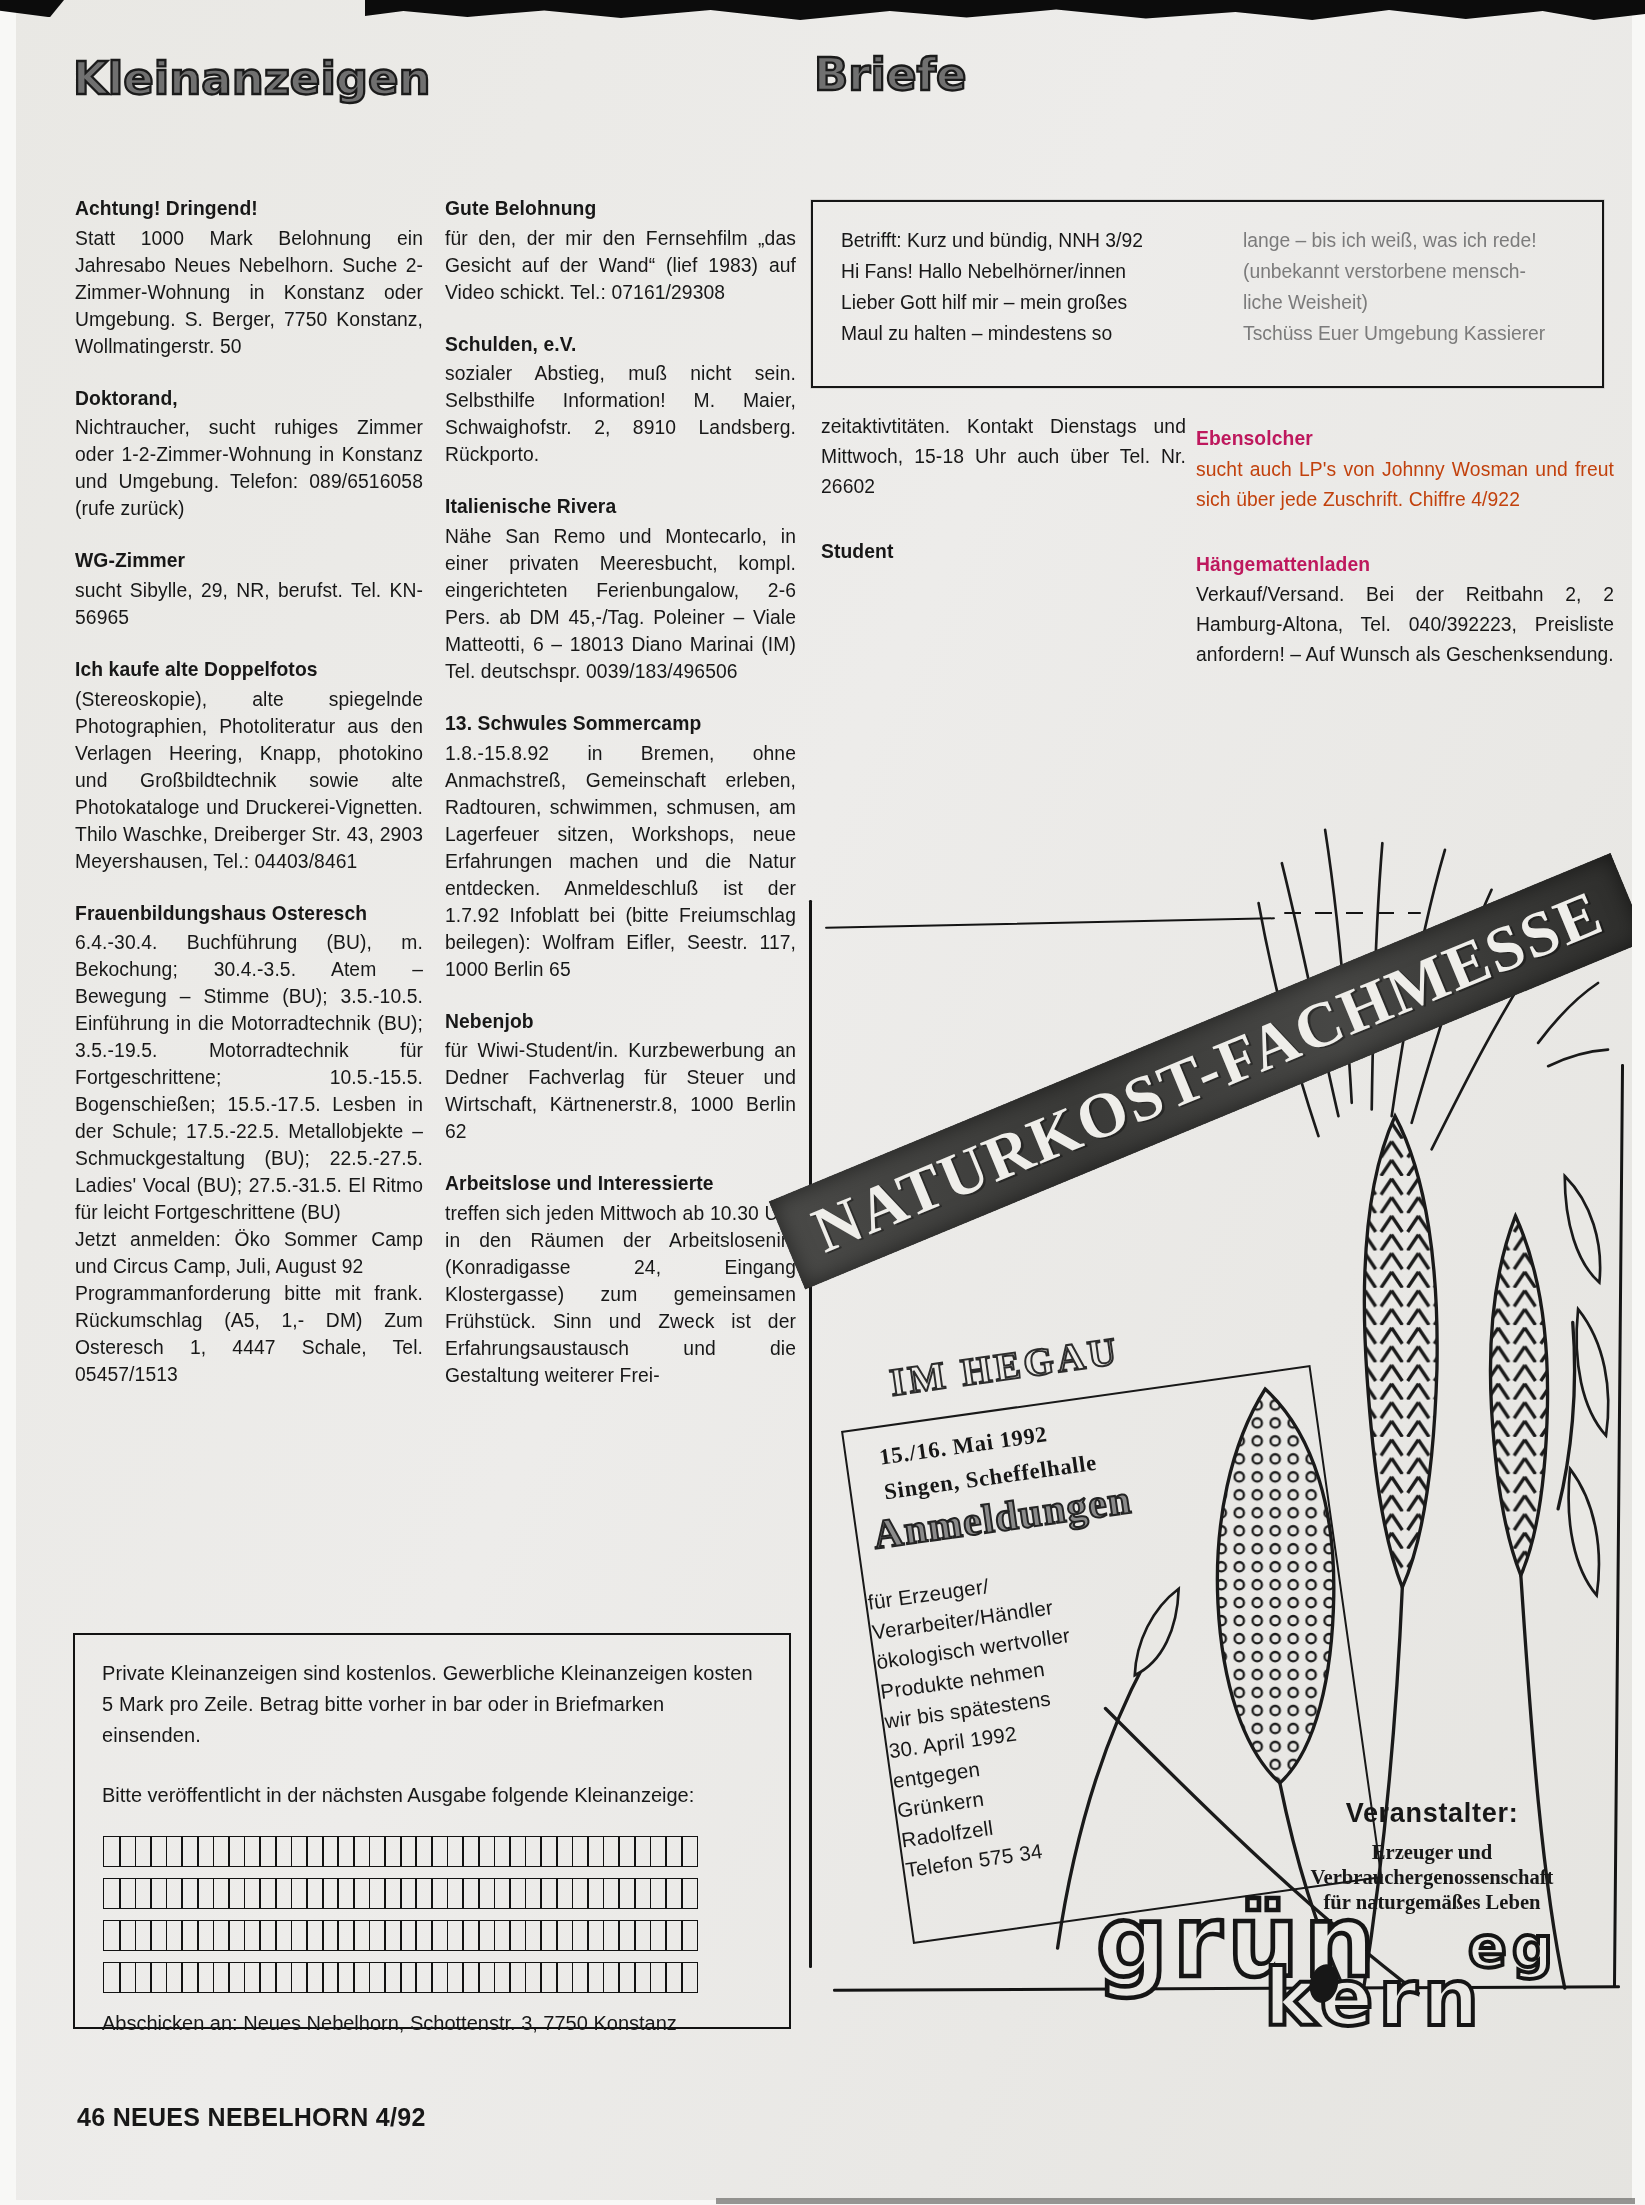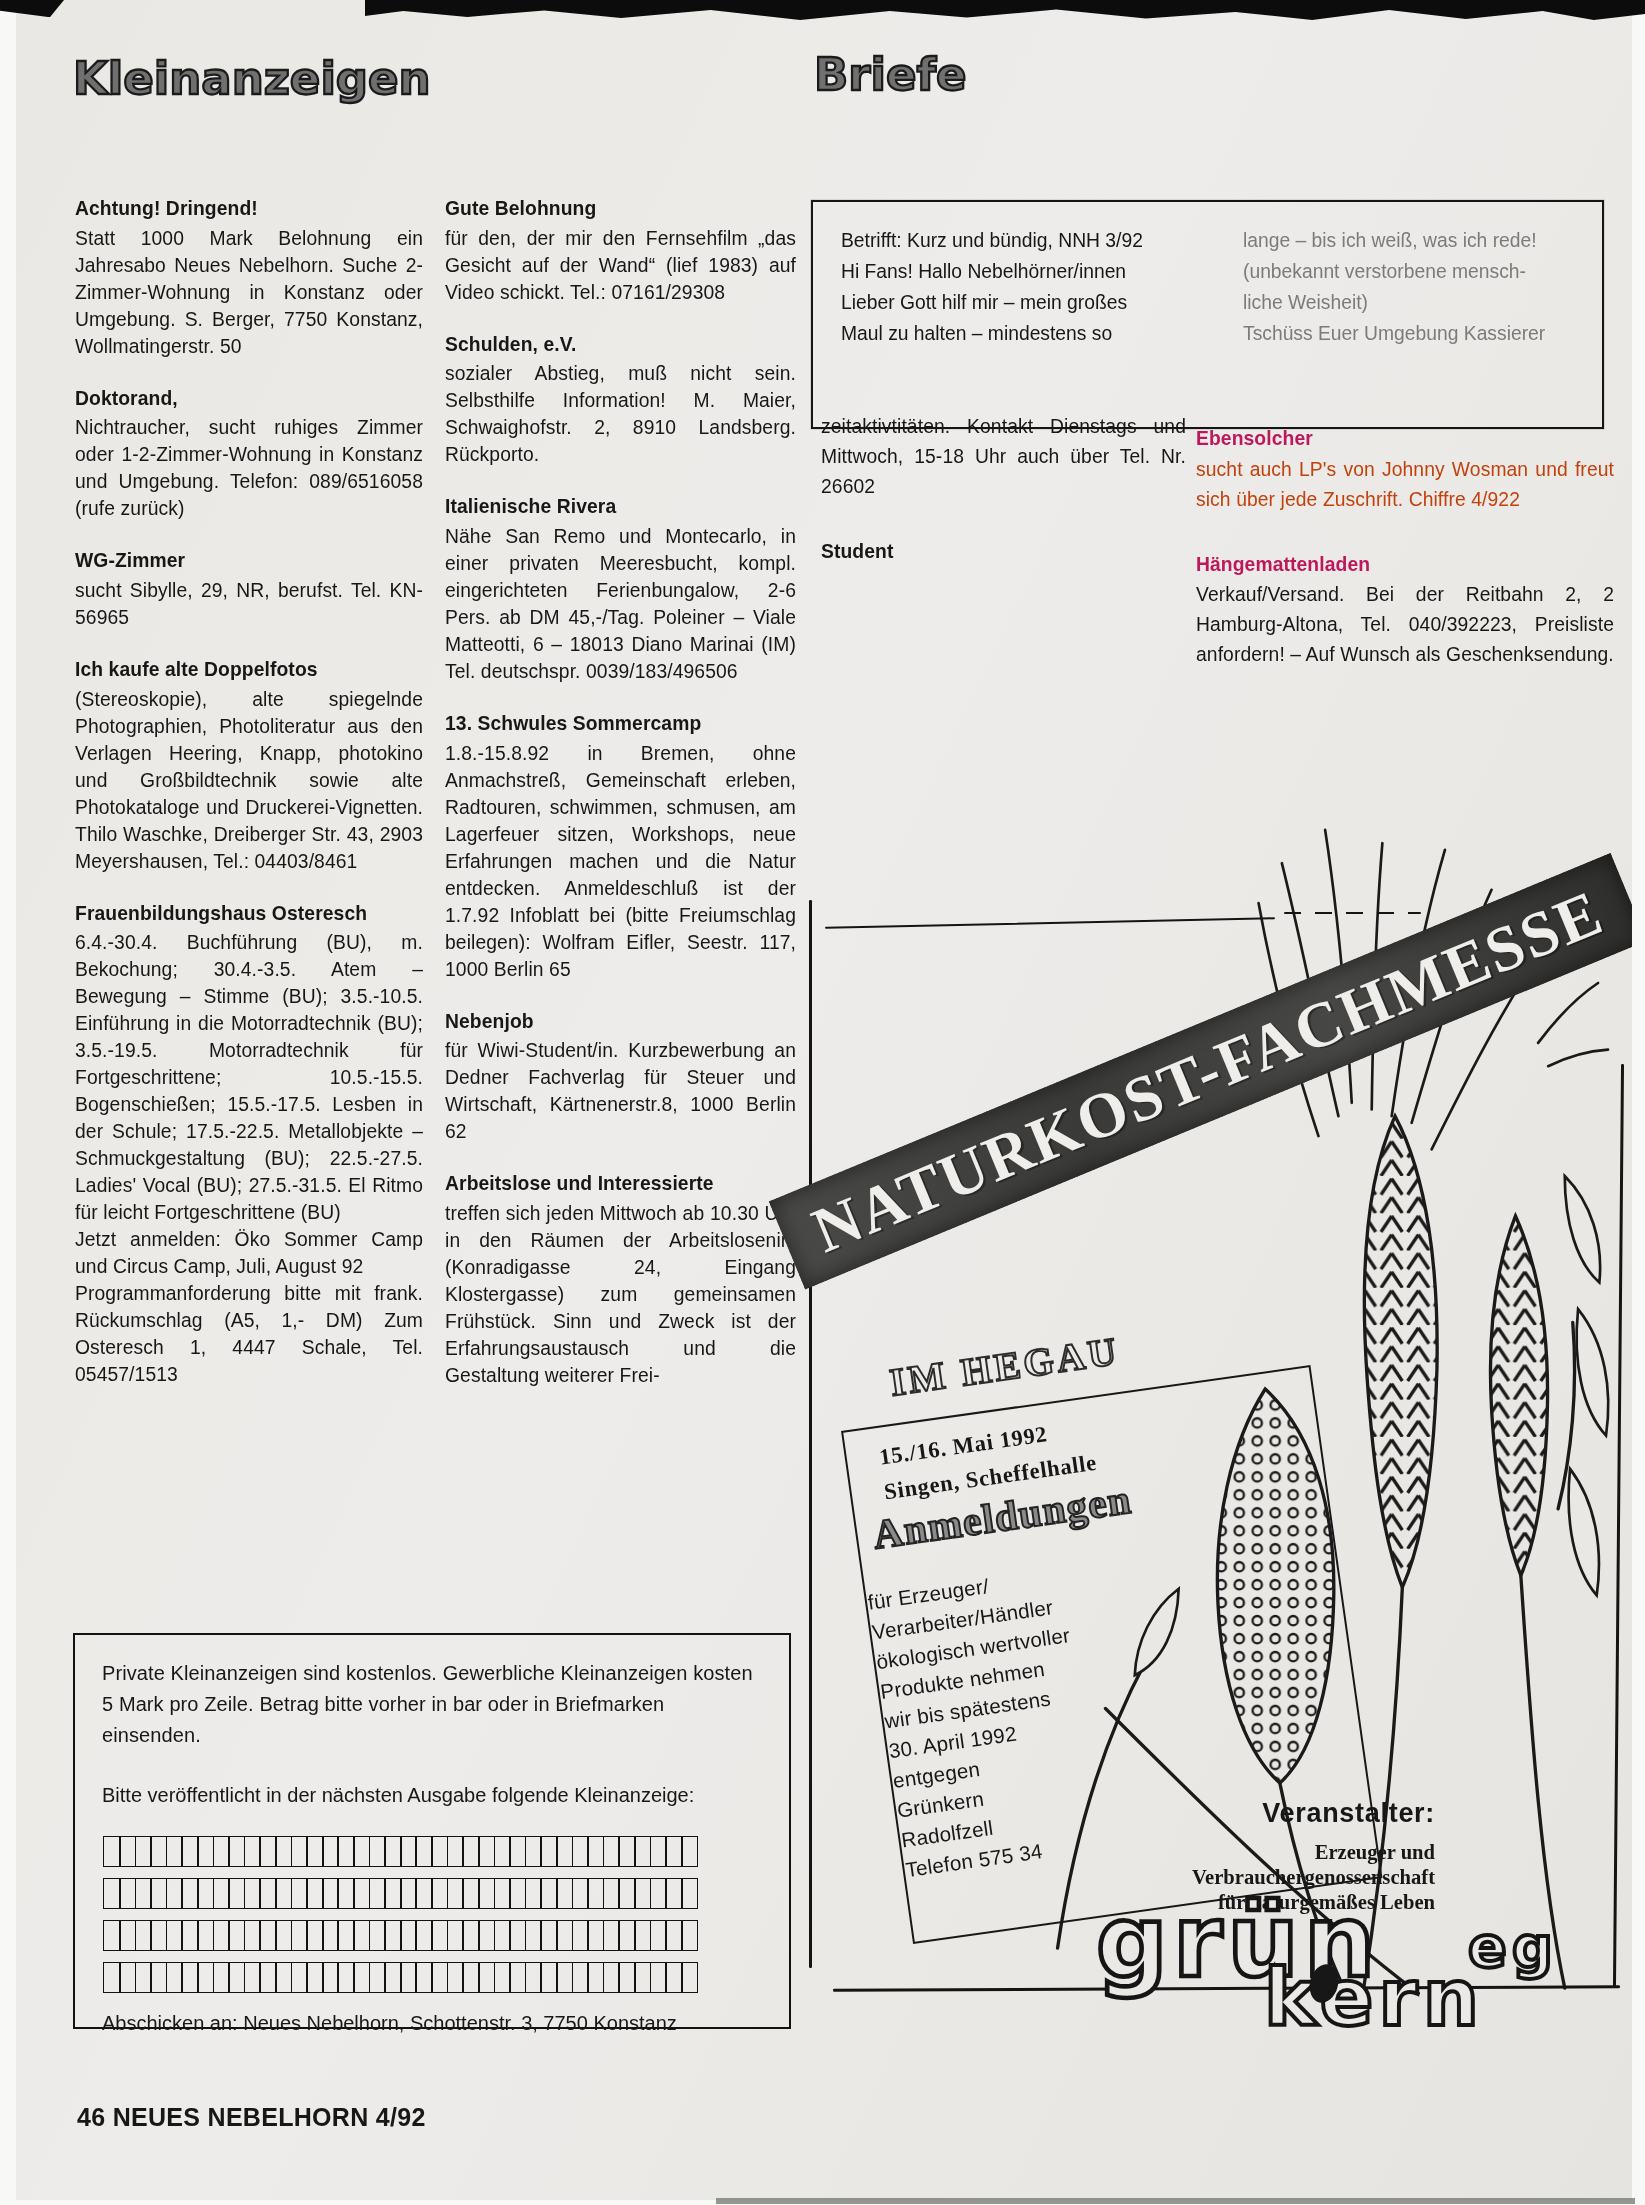--- a/index.html
+++ b/index.html
@@ -36,21 +36,21 @@
   #col4{left:1196px;top:428px;width:418px}
   .ad{margin:0 0 28px 0}
   #col3 .ad,#col4 .ad{margin-bottom:39px}
   .ad-title{font-size:19.3px;font-weight:bold;margin:0 0 4.7px 0;letter-spacing:0.1px}
   .ad-body{font-size:19.3px;line-height:27px;margin:0;text-align:justify;white-space:pre-line;letter-spacing:0.1px}
   #col3 .ad-body,#col4 .ad-body{line-height:30px}
   .faded{color:#c2410c}
   .semi-faded{color:#be185d}
 
   
-  #letter-box{position:absolute;left:811px;top:200px;width:793px;height:229px;
+  #letter-box{position:absolute;left:811px;top:200px;width:793px;height:188px;
     border:2.7px solid #151515;box-sizing:border-box;z-index:2;
     box-shadow:0 0 0 0.7px rgba(20,20,20,.15)}
   .letter-col{position:absolute;top:22.6px;font-size:19.3px;line-height:31px;white-space:nowrap}
   #letter-col-a{left:28px;width:386px}
   #letter-col-b{left:430px;width:353px;color:#7b7b7b}
 
   
   #form-box{position:absolute;left:73px;top:1633px;width:718px;height:396px;
     border:2.7px solid #121212;box-sizing:border-box;padding:22.6px 27px;z-index:2}
   #form-intro{font-size:20px;line-height:31px;margin:0;letter-spacing:0.1px}
@@ -81,21 +81,21 @@
     border:2px solid #181818;transform:rotate(-8deg);transform-origin:0 0;z-index:3}
   .rot{transform:rotate(-8deg);transform-origin:0 0;position:absolute;z-index:4;white-space:nowrap}
   #adv-subtitle{left:887px;top:1360px;font-family:"Liberation Serif",serif;font-weight:bold;
     font-size:39px;letter-spacing:3.3px;color:#ecebe7;-webkit-text-stroke:2px #2c2c2c}
   #adv-dates{left:877px;top:1440px;font-family:"Liberation Serif",serif;font-weight:bold;
     font-size:22.6px;line-height:35px;letter-spacing:0.7px}
   #adv-reg-title{left:870px;top:1511px;font-family:"Liberation Serif",serif;font-weight:bold;
     font-size:41px;letter-spacing:1.3px;color:#8b8b8b;-webkit-text-stroke:2px #242424}
   #adv-reg-lines{left:866px;top:1588px;font-size:20.6px;line-height:30px;letter-spacing:0.2px}
 
-  #organizer{position:absolute;left:1181px;top:1798px;width:254px;text-align:right;z-index:6}
+  #organizer{position:absolute;left:1305px;top:1798px;width:254px;text-align:center;z-index:6}
   #organizer-label{font-size:27px;font-weight:bold;letter-spacing:0.7px;margin:0 0 10.7px 0}
   .organizer-line{font-family:"Liberation Serif",serif;font-weight:bold;font-size:20.6px;line-height:25px}
 
   #logo{position:absolute;left:1096px;top:1900px;width:520px;height:137px;z-index:6}
   .bubble{position:absolute;font-family:"DejaVu Sans",sans-serif;font-weight:bold;
     color:#eae9e5;-webkit-text-stroke:4.7px #151515;letter-spacing:5.3px;line-height:1}
   #logo-line1{left:0;top:-8px;font-size:100px}
   #logo-suffix{left:372px;top:19px;font-size:57px;-webkit-text-stroke:4px #151515}
   #logo-line2{left:168px;top:59px;font-size:79px;-webkit-text-stroke:4px #151515}
   #logo-blob{position:absolute;left:214px;top:64px;width:28px;height:39px;background:#171717;

